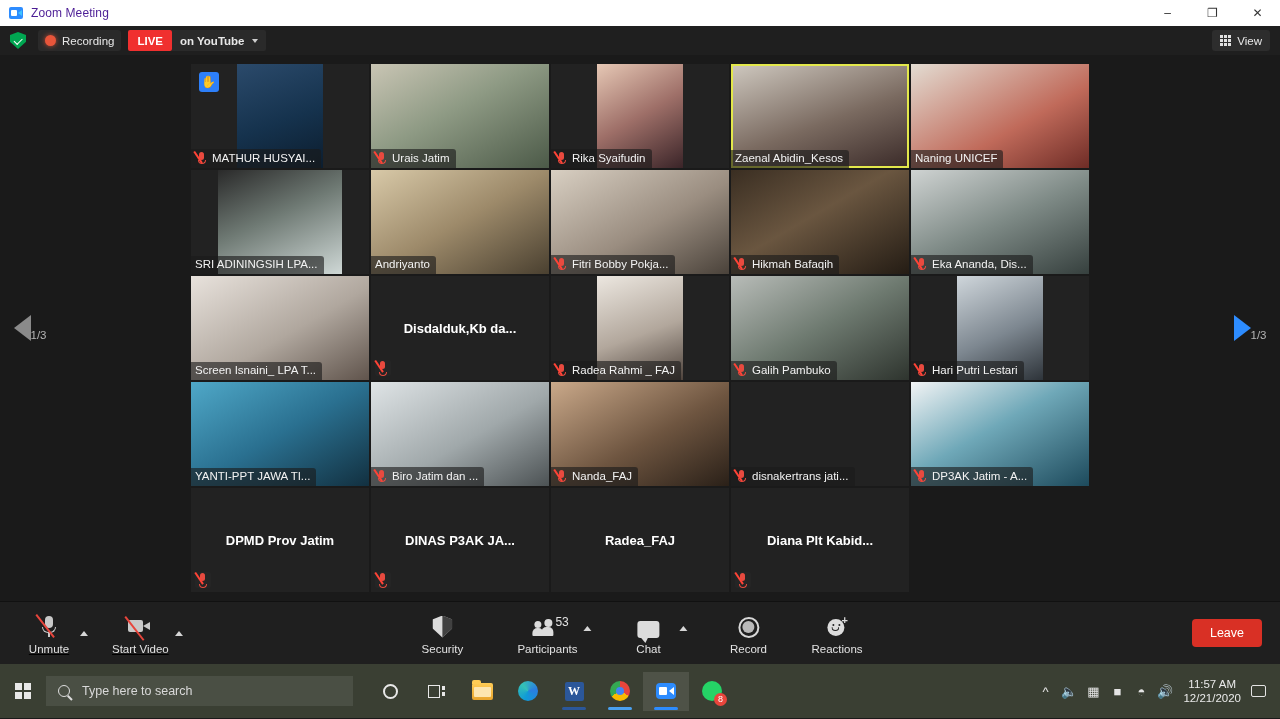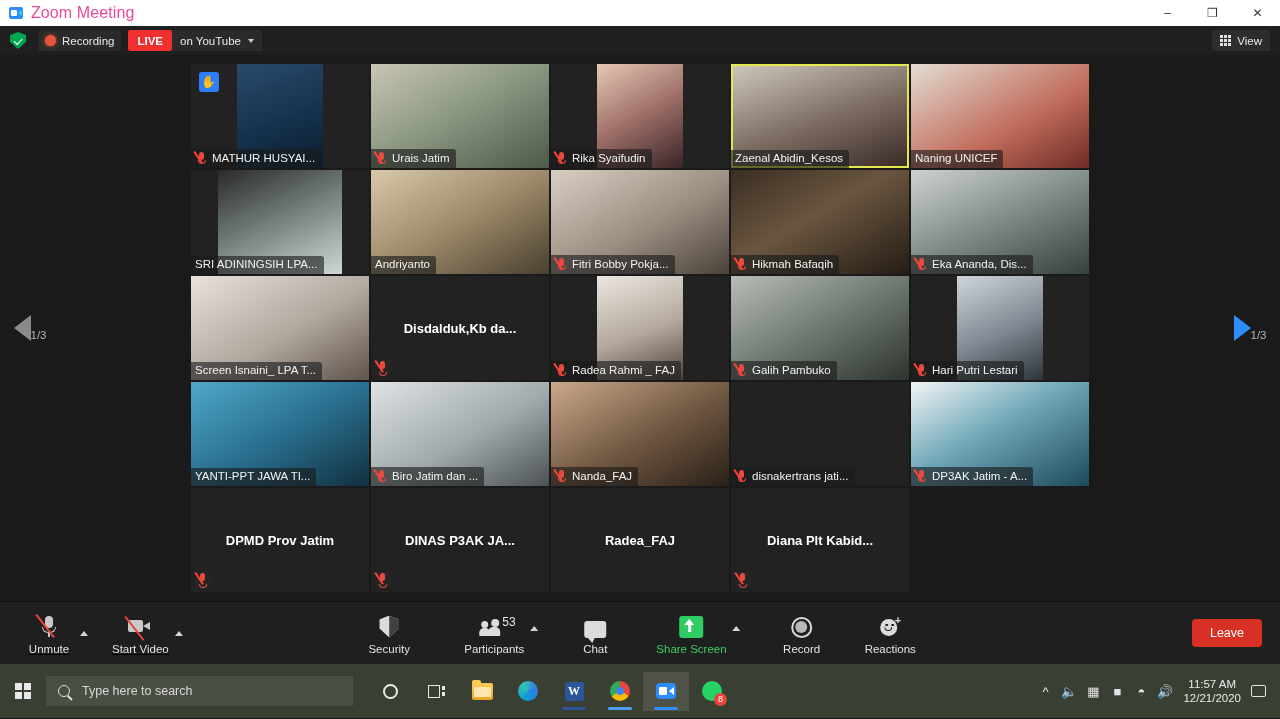--- a/index.html
+++ b/index.html
@@ -32,21 +32,21 @@
     border-bottom: 3px solid transparent;
     border-right: 4px solid #2d8cff;
     filter: brightness(1.4);
   }
   .titlebar-icon::before {
     content: ""; position: absolute;
     left: 2px; top: 3px; width: 6px; height: 6px;
     background: #fff; border-radius: 1px;
   }
   .titlebar-title {
-    font-size: 16px; color: #ec4899;
+    font-size: 12px; color: #4c1d95;
     letter-spacing: .1px;
   }
   .win-controls {
     position: absolute; right: 0; top: 0;
     height: 26px; display: flex;
   }
   .win-btn {
     width: 45px; height: 26px;
     display: flex; align-items: center; justify-content: center;
     color: #333; font-size: 12px;
@@ -93,21 +93,21 @@
     height: 21px; padding: 0 9px;
     display: flex; align-items: center;
     border-radius: 2px;
   }
   .yt-group {
     display: flex; align-items: center;
     background: #2a2a2a;
     height: 21px; padding: 0 8px;
     border-radius: 0 2px 2px 0;
   }
-  .yt-label { font-size: 11.5px; color: #e8e8e8; }
+  .yt-label { font-size: 11.5px; color: #e8e8e8; font-weight: bold; }
   .caret-small {
     margin-left: 7px;
     border-left: 3.5px solid transparent;
     border-right: 3.5px solid transparent;
     border-top: 4px solid #cfcfcf;
   }
   .view-btn {
     position: absolute; right: 10px; top: 4px;
     display: flex; align-items: center;
     background: #2d2d2d; border-radius: 3px;
@@ -717,26 +717,20 @@
       <span class="caret-up"></span>
     </div>
 
     <div class="tb-item" style="margin-left:22px">
       <span class="tb-ico">
           <span class="ico-chat"></span>
         </span>
       <span class="tb-label">Chat</span>
     </div>
 
-    <div class="tb-item" style="margin-left:24px">
-      <span class="tb-ico">
-          <span class="ico-share"></span>
-        </span>
-      <span class="tb-label green">Share Screen</span>
-    </div>
     <div class="tb-caret">
       <span class="caret-up"></span>
     </div>
 
     <div class="tb-item" style="margin-left:26px">
       <span class="tb-ico">
           <span class="ico-rec">
             <i></i>
           </span>
         </span>

